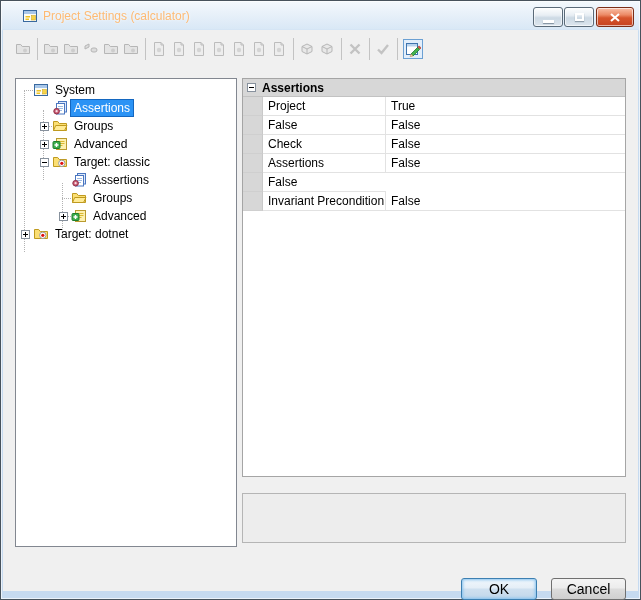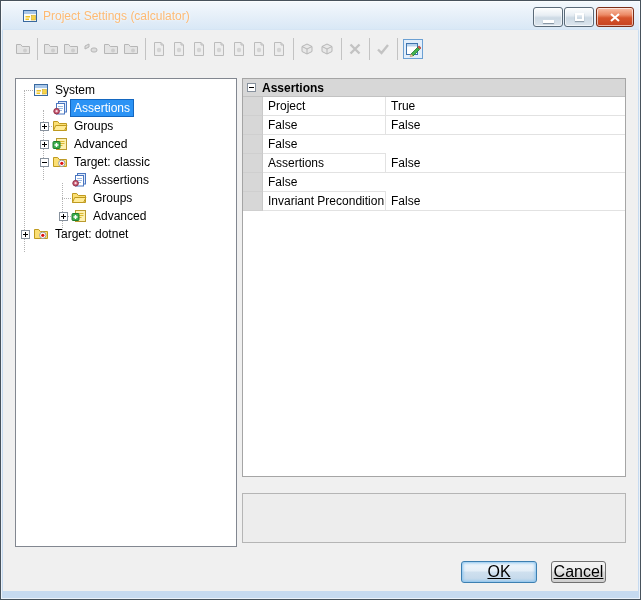--- a/index.html
+++ b/index.html
@@ -51,27 +51,27 @@
   .pg-title{font-size:12px;font-weight:bold;margin-left:6px;color:#000;}
   .pg-row{display:grid;grid-template-columns:20px 123px 1fr;height:19px;}
   .pg-gutter{background:#d7d7d7;border-right:1px solid #c9c9c9;border-bottom:1px solid #cfcfcf;}
   .pg-name,.pg-value{font-size:12px;color:#000;display:flex;align-items:center;padding-left:5px;
     border-bottom:1px solid #e2e2e2;white-space:nowrap;overflow:hidden;}
   .pg-name{border-right:1px solid #e2e2e2;}
   
   .desc-panel{position:absolute;left:239px;top:463px;width:384px;height:50px;background:#ededed;
     border:1px solid #b5b5b5;font-size:12px;color:#444;padding:4px 6px;}
   
-  .btn{position:absolute;top:531px;height:22px;font-size:16px;color:#000;
+  .btn{position:absolute;top:548px;height:22px;font-size:14px;color:#000;
     display:flex;align-items:center;justify-content:center;border-radius:3px;
-    font-family:"Liberation Sans", sans-serif;text-decoration:underline;}
+    font-family:"Liberation Sans", sans-serif;}
   .btn-ok{left:458px;width:76px;border:1px solid #3c7fb1;
     background:linear-gradient(180deg,#f1f7fc 0%,#e4eef7 45%,#cfe0ef 50%,#c2d7ea 100%);
     box-shadow:inset 0 0 3px 1px #86c2ef;}
-  .btn-cancel{left:548px;width:55px;border:1px solid #707070;
+  .btn-cancel{left:548px;width:75px;border:1px solid #707070;
     background:linear-gradient(180deg,#f4f4f4 0%,#ececec 45%,#dcdcdc 50%,#cfcfcf 100%);}
 </style>
 </head>
 <body>
 
 <svg width="0" height="0" style="position:absolute">
 <defs>
   <symbol id="i-system" viewBox="0 0 16 16">
     <rect x="1.5" y="2.5" width="13" height="11" fill="#fdfdf5" stroke="#39699f"></rect>
     <rect x="2" y="3" width="12" height="3" fill="#a9c7e9"></rect>
@@ -369,20 +369,21 @@
         <div class="pg-name">Project</div>
         <div class="pg-value">True</div>
       </div>
       <div class="pg-row">
         <div class="pg-gutter"></div>
         <div class="pg-name">False</div>
         <div class="pg-value">False</div>
       </div>
       <div class="pg-row">
         <div class="pg-gutter"></div>
+        <div class="pg-name">Check</div>
         <div class="pg-value">False</div>
       </div>
       <div class="pg-row">
         <div class="pg-gutter"></div>
         <div class="pg-name">Assertions</div>
         <div class="pg-value">False</div>
       </div>
       <div class="pg-row">
         <div class="pg-gutter"></div>
         <div class="pg-value">False</div>

